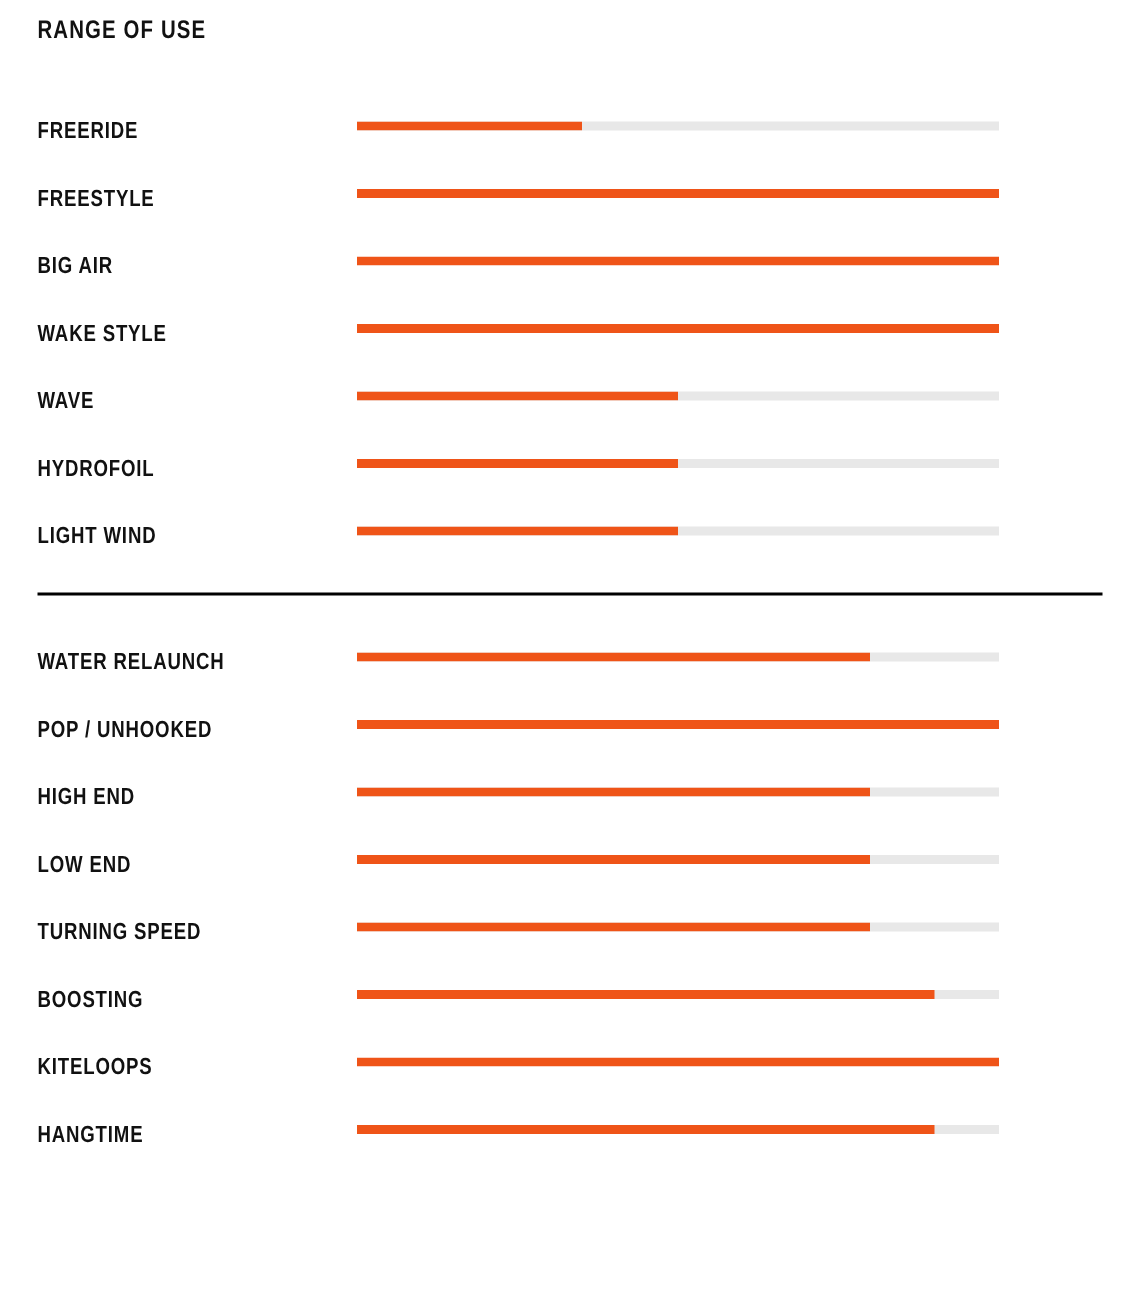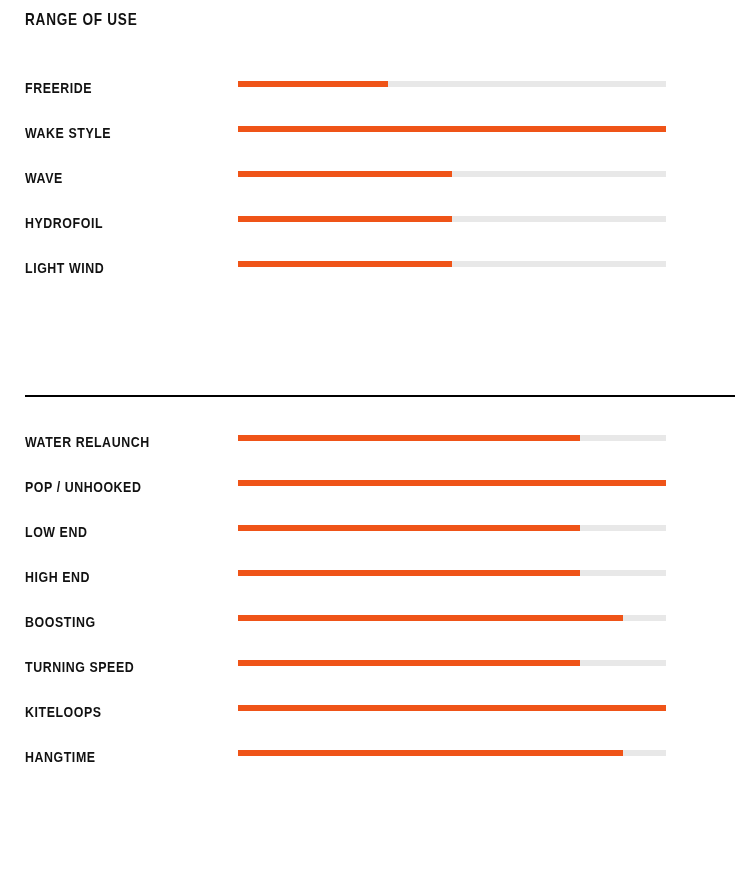--- a/index.html
+++ b/index.html
@@ -102,20 +102,32 @@
   <div class="section-title">RANGE OF USE</div>
 
   <div class="rating-group" id="group-range-of-use">
       <div class="rating-row">
         <div class="rating-label">FREERIDE</div>
         <div class="rating-track" style="background: rgb(232, 232, 232);">
           <div class="rating-fill" style="background: rgb(239, 84, 24); width: 35%;"></div>
         </div>
       </div>
       <div class="rating-row">
+        <div class="rating-label">FREESTYLE</div>
+        <div class="rating-track" style="background: rgb(232, 232, 232);">
+          <div class="rating-fill" style="background: rgb(239, 84, 24); width: 100%;"></div>
+        </div>
+      </div>
+      <div class="rating-row">
+        <div class="rating-label">BIG AIR</div>
+        <div class="rating-track" style="background: rgb(232, 232, 232);">
+          <div class="rating-fill" style="background: rgb(239, 84, 24); width: 100%;"></div>
+        </div>
+      </div>
+      <div class="rating-row">
         <div class="rating-label">WAKE STYLE</div>
         <div class="rating-track" style="background: rgb(232, 232, 232);">
           <div class="rating-fill" style="background: rgb(239, 84, 24); width: 100%;"></div>
         </div>
       </div>
       <div class="rating-row">
         <div class="rating-label">WAVE</div>
         <div class="rating-track" style="background: rgb(232, 232, 232);">
           <div class="rating-fill" style="background: rgb(239, 84, 24); width: 50%;"></div>
         </div>
@@ -143,44 +155,44 @@
           <div class="rating-fill" style="background: rgb(239, 84, 24); width: 80%;"></div>
         </div>
       </div>
       <div class="rating-row">
         <div class="rating-label">POP / UNHOOKED</div>
         <div class="rating-track" style="background: rgb(232, 232, 232);">
           <div class="rating-fill" style="background: rgb(239, 84, 24); width: 100%;"></div>
         </div>
       </div>
       <div class="rating-row">
+        <div class="rating-label">HIGH END</div>
+        <div class="rating-track" style="background: rgb(232, 232, 232);">
+          <div class="rating-fill" style="background: rgb(239, 84, 24); width: 80%;"></div>
+        </div>
+      </div>
+      <div class="rating-row">
         <div class="rating-label">LOW END</div>
         <div class="rating-track" style="background: rgb(232, 232, 232);">
           <div class="rating-fill" style="background: rgb(239, 84, 24); width: 80%;"></div>
         </div>
       </div>
       <div class="rating-row">
-        <div class="rating-label">HIGH END</div>
+        <div class="rating-label">TURNING SPEED</div>
         <div class="rating-track" style="background: rgb(232, 232, 232);">
           <div class="rating-fill" style="background: rgb(239, 84, 24); width: 80%;"></div>
         </div>
       </div>
       <div class="rating-row">
         <div class="rating-label">BOOSTING</div>
         <div class="rating-track" style="background: rgb(232, 232, 232);">
           <div class="rating-fill" style="background: rgb(239, 84, 24); width: 90%;"></div>
         </div>
       </div>
       <div class="rating-row">
-        <div class="rating-label">TURNING SPEED</div>
-        <div class="rating-track" style="background: rgb(232, 232, 232);">
-          <div class="rating-fill" style="background: rgb(239, 84, 24); width: 80%;"></div>
-        </div>
-      </div>
-      <div class="rating-row">
         <div class="rating-label">KITELOOPS</div>
         <div class="rating-track" style="background: rgb(232, 232, 232);">
           <div class="rating-fill" style="background: rgb(239, 84, 24); width: 100%;"></div>
         </div>
       </div>
       <div class="rating-row">
         <div class="rating-label">HANGTIME</div>
         <div class="rating-track" style="background: rgb(232, 232, 232);">
           <div class="rating-fill" style="background: rgb(239, 84, 24); width: 90%;"></div>
         </div>

